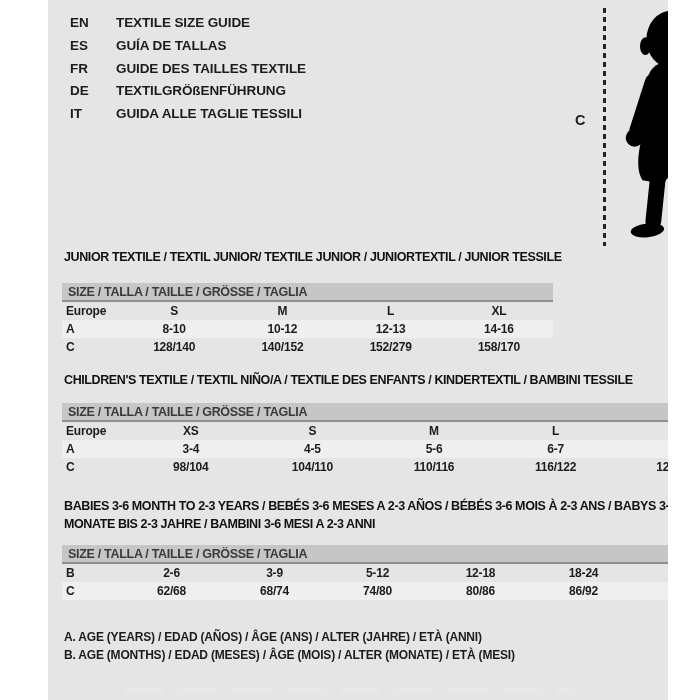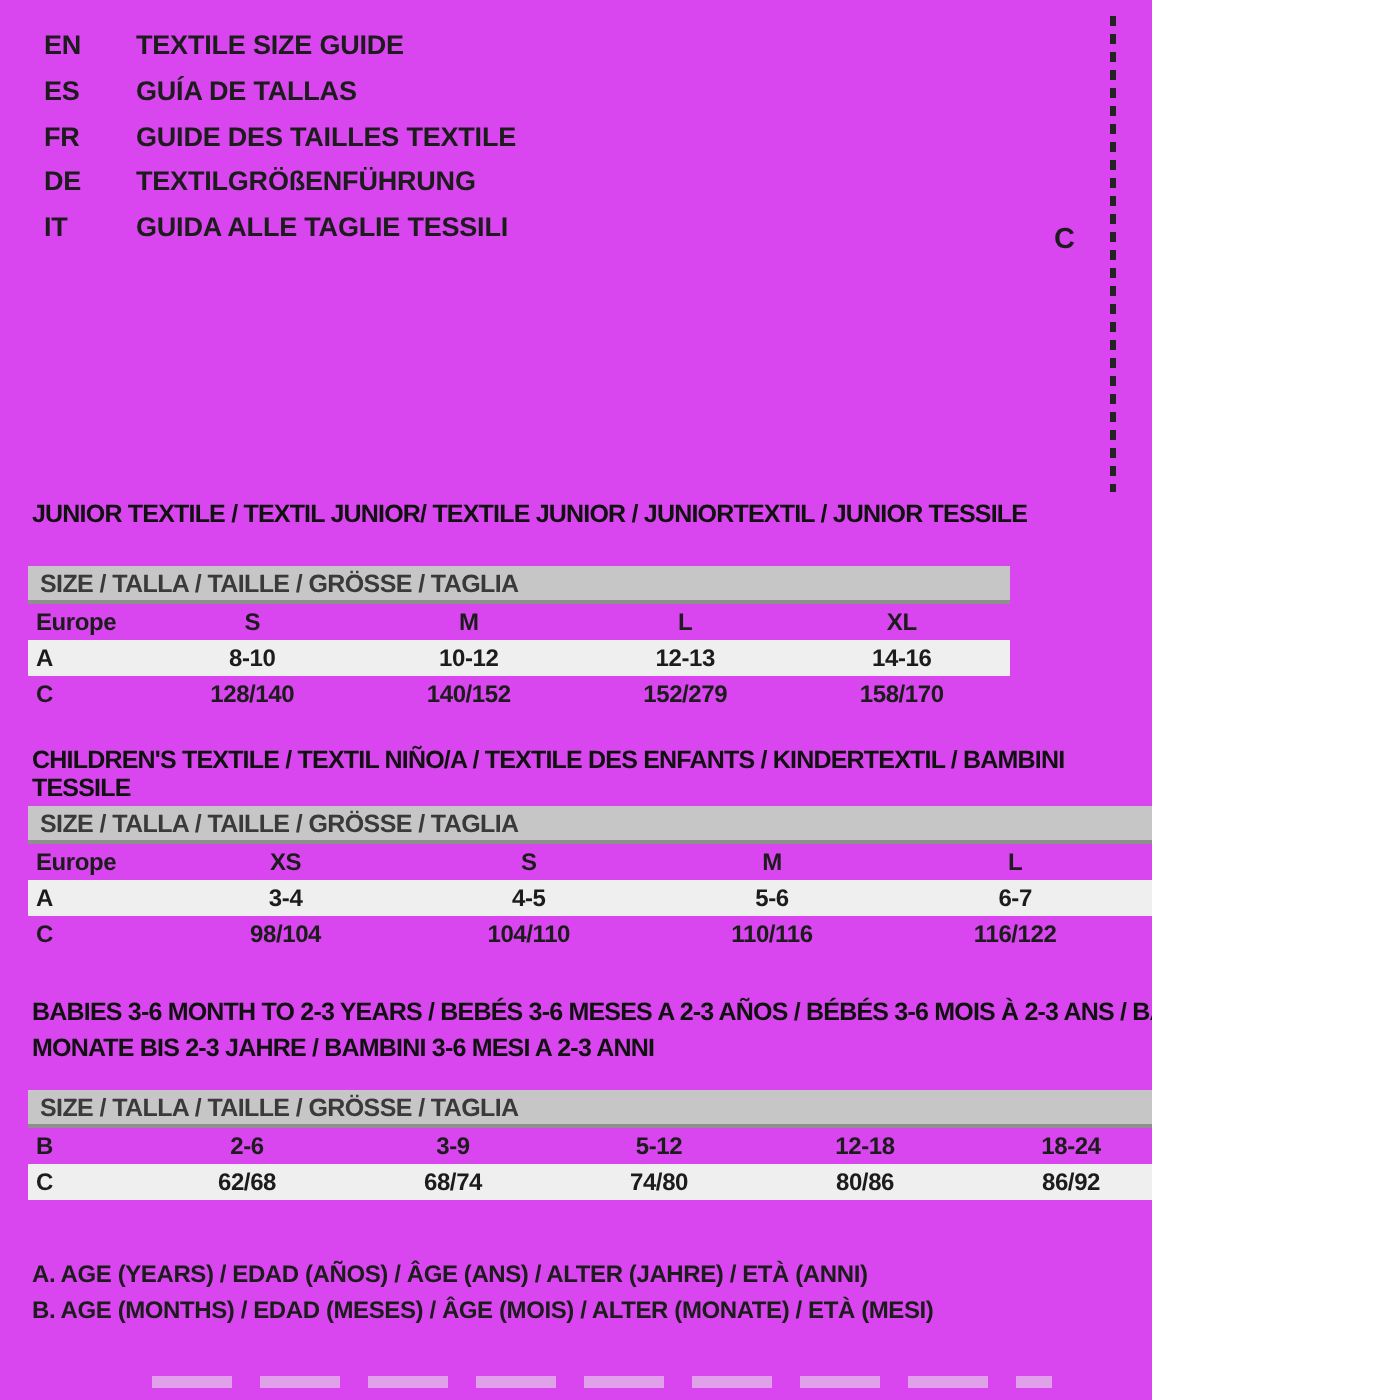--- a/index.html
+++ b/index.html
@@ -1,19 +1,19 @@
 <!DOCTYPE html>
 <html><head>
 <meta charset="utf-8">
 <style>
   html,body { margin:0; padding:0; background:#ffffff; }
   .page {
-    position:relative; width:576px; height:700px; overflow:hidden;
-    background:#d946ef; color:#1c1c1c;
-    font-family:"Liberation Sans", sans-serif; font-weight:bold;
+    position:relative; width:620px; height:700px; overflow:hidden;
+    background:#e5e5e5; color:#1c1c1c;
+    font-family:"Liberation Sans", sans-serif; font-weight:bold;margin-left:48px;
     -webkit-font-smoothing:antialiased;
   }
 
   
   .lang-block { position:absolute; left:22px; top:12px; font-size:13.5px; line-height:22.8px; letter-spacing:-0.1px; }
   .lang-row  { display:flex; }
   .lang-code { width:46px; }
 
   
   .c-label   { position:absolute; left:527px; top:112px; font-size:14.5px; }
@@ -21,21 +21,21 @@
                background:repeating-linear-gradient(to bottom, #242424 0 5px, transparent 5px 9px); }
   .toddler   { position:absolute; left:560px; top:6px; }
 
   
   .tbl-title { position:absolute; left:16px; font-size:12.5px; letter-spacing:-0.4px; color:#111; }
   .size-bar  { position:absolute; left:14px; height:19px; background:#c6c6c6;
                border-bottom:2px solid #8f8f8f; box-sizing:border-box;
                display:flex; align-items:center; padding-left:6px;
                font-size:12.5px; letter-spacing:-0.3px; color:#3a3a3a; }
   .rows      { position:absolute; left:14px; }
-  .row       { display:flex; height:18px; align-items:center; font-size:12px; letter-spacing:-0.2px; }
+  .row       { display:flex; height:18px; align-items:center; font-size:12px; letter-spacing:-0.2px;justify-content:flex-end; }
   .row.shaded{ background:#efefef; }
   .row .lbl  { padding-left:4px; box-sizing:border-box; }
   .t1 .lbl   { width:58px; }
   .t2 .lbl   { width:68px; }
   .t3 .lbl   { width:58px; }
   .row .cell { flex:1; text-align:center; }
 
   .w-junior  { width:491px; }
   .w-full    { width:676px; }
 

